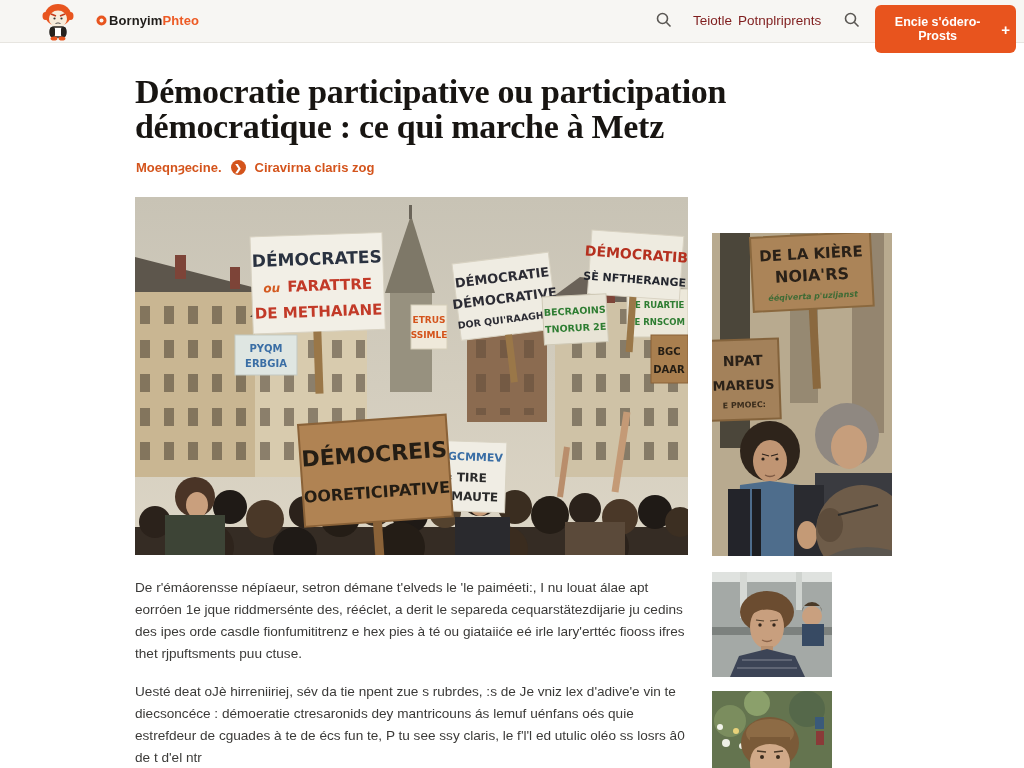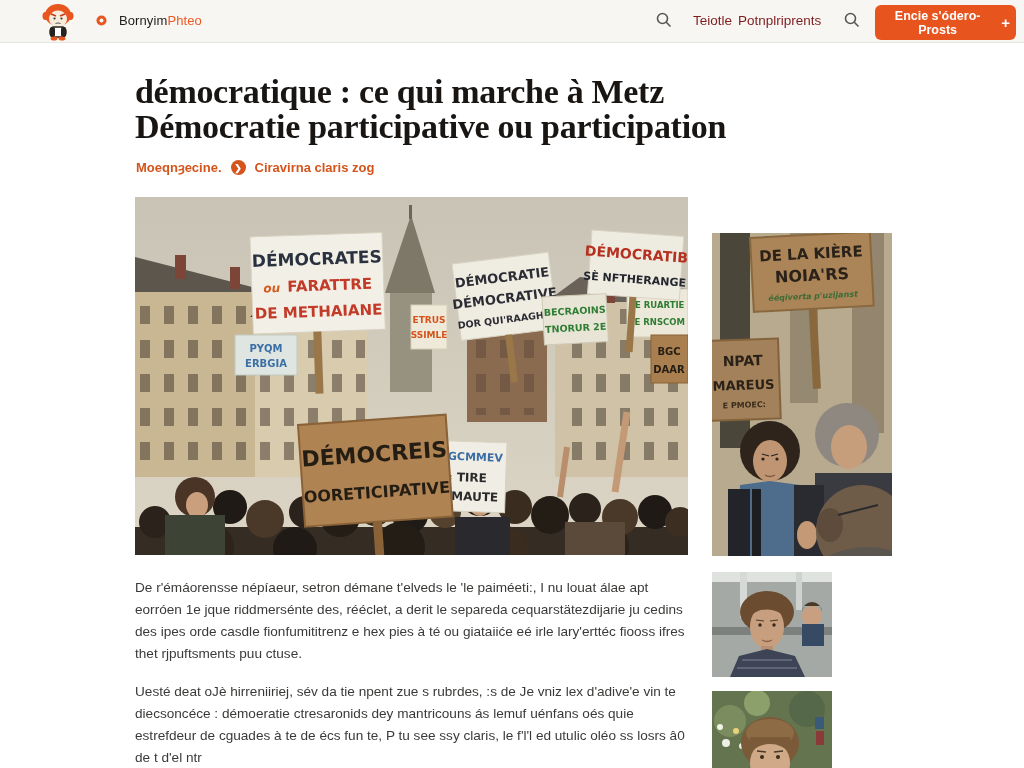--- a/index.html
+++ b/index.html
@@ -8,35 +8,35 @@
     width:1024px; height:768px; overflow:hidden; position:relative;
     background:#ffffff; font-family:"Liberation Sans", sans-serif;
   }
   
   .topbar {
     position:absolute; top:0; left:0; width:1024px; height:43px;
     background:#f7f6f3; border-bottom:1px solid #e7e5e0;
   }
   .mascot { position:absolute; left:36px; top:2px; }
   .brand-small {
-    position:absolute; left:96px; top:13px; display:flex; align-items:center; gap:12px;
-    font-size:13px; font-weight:normal; letter-spacing:.1px;
+    position:absolute; left:96px; top:13px; display:flex; align-items:center; gap:2px;
+    font-size:13px; font-weight:bold; letter-spacing:.1px;
   }
   .brand-prefix { color:#201d1a; }
   .brand-suffix { color:#ed5a24; }
   .site-title {
     position:absolute; left:50%; top:6px; transform:translateX(-51%);
     font-size:23px; font-weight:bold; color:#121110; letter-spacing:-0.6px;
   }
   .nav-item {
     position:absolute; top:13px; font-size:13.5px; color:#7f1d1d; cursor:pointer;
   }
   .search-icon { position:absolute; top:11px; cursor:pointer; }
   .cta-button {
-    position:absolute; left:875px; top:5px; width:141px; height:35px;
+    position:absolute; left:875px; top:5px; width:141px; height:48px;
     background:#e8541e; border:none; border-radius:6px; color:#ffffff;
     font-weight:bold; font-size:12.5px; display:flex; align-items:center;
     justify-content:center; gap:7px; cursor:pointer; font-family:"Liberation Sans",sans-serif;
   }
   
   .headline {
     position:absolute; left:135px; top:74px; width:745px;
     font-family:"Liberation Serif", serif; font-weight:bold;
     font-size:34px; line-height:1.04; color:#181512; letter-spacing:-0.3px;
   }
@@ -103,22 +103,22 @@
     <line x1="11.3" y1="11.3" x2="15.5" y2="15.5" stroke="#5a5753" stroke-width="1.6"></line>
   </svg>
 
   <button class="cta-button">
     <span>Encie s'ódero- Prosts</span>
     <span style="font-size:15px;">+</span>
   </button>
 </div>
 
 <div class="headline">
+  <div>Démocratie participative ou participation</div>
   <div>démocratique : ce qui marche à Metz</div>
-  <div>Démocratie participative ou participation</div>
 </div>
 
 <div class="meta-row">
   <span>Moeqnȝecine.</span>
   <span class="meta-badge">❯</span>
   <span>Ciravirna claris zog</span>
 </div>
 
 <div class="hero">
 <svg width="553" height="358" viewBox="0 0 553 358">

